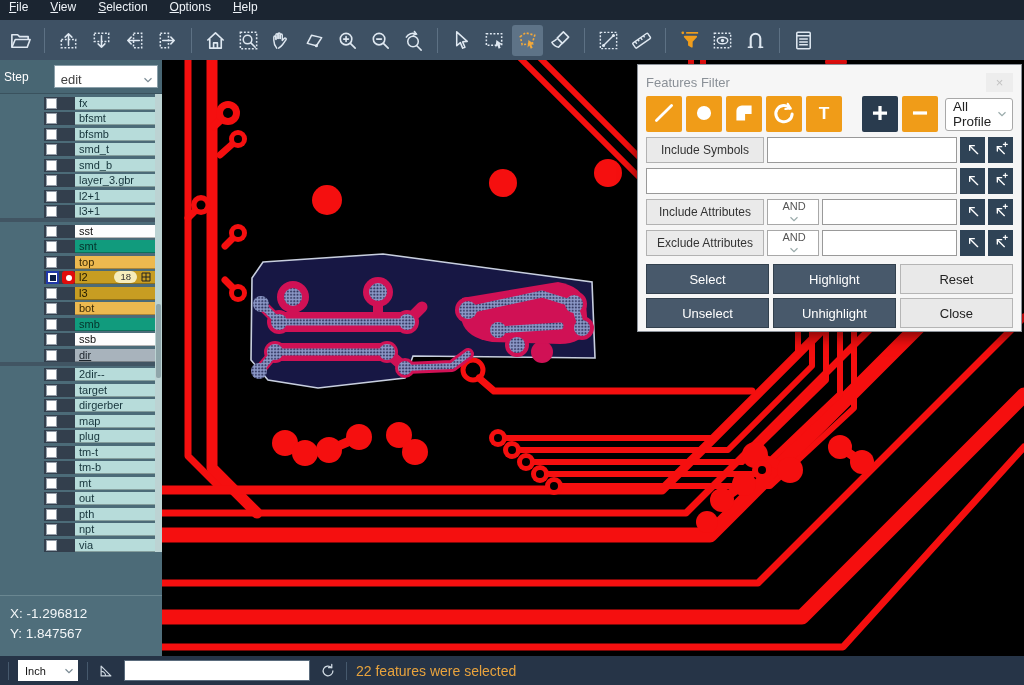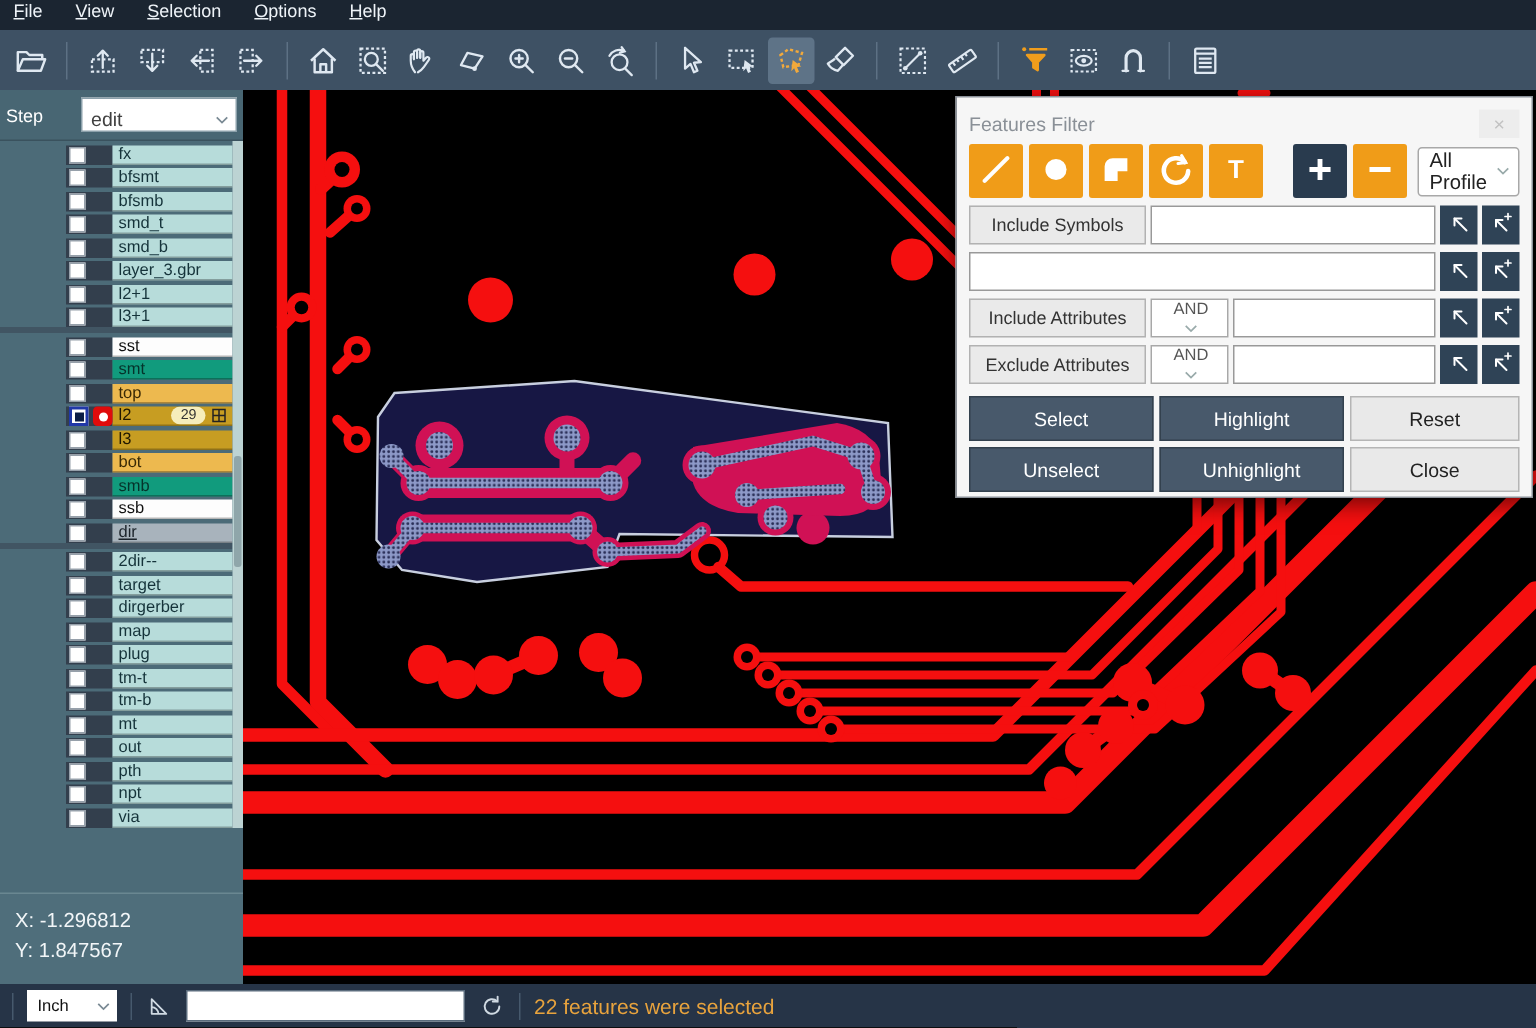--- a/index.html
+++ b/index.html
@@ -430,21 +430,21 @@
                 <span>top</span>
               </div>
             </div>
             <div class="lrow">
               <div class="cbwrap">
                 <div class="cbx checked"></div>
                 <div class="ind active"></div>
               </div>
               <div class="namebox c-gold">
                 <span>l2</span>
-                <span class="badge">29</span>
+                <span class="badge">18</span>
                 <span class="gridic">
                   <svg viewBox="0 0 10 10" fill="none" stroke="#222" stroke-width="1">
                     <path d="M1 1 h8 v8 h-8Z M5 1 v8 M1 5 h8"></path>
                   </svg>
                 </span>
               </div>
             </div>
             <div class="lrow">
               <div class="cbwrap">
                 <div class="cbx"></div>

